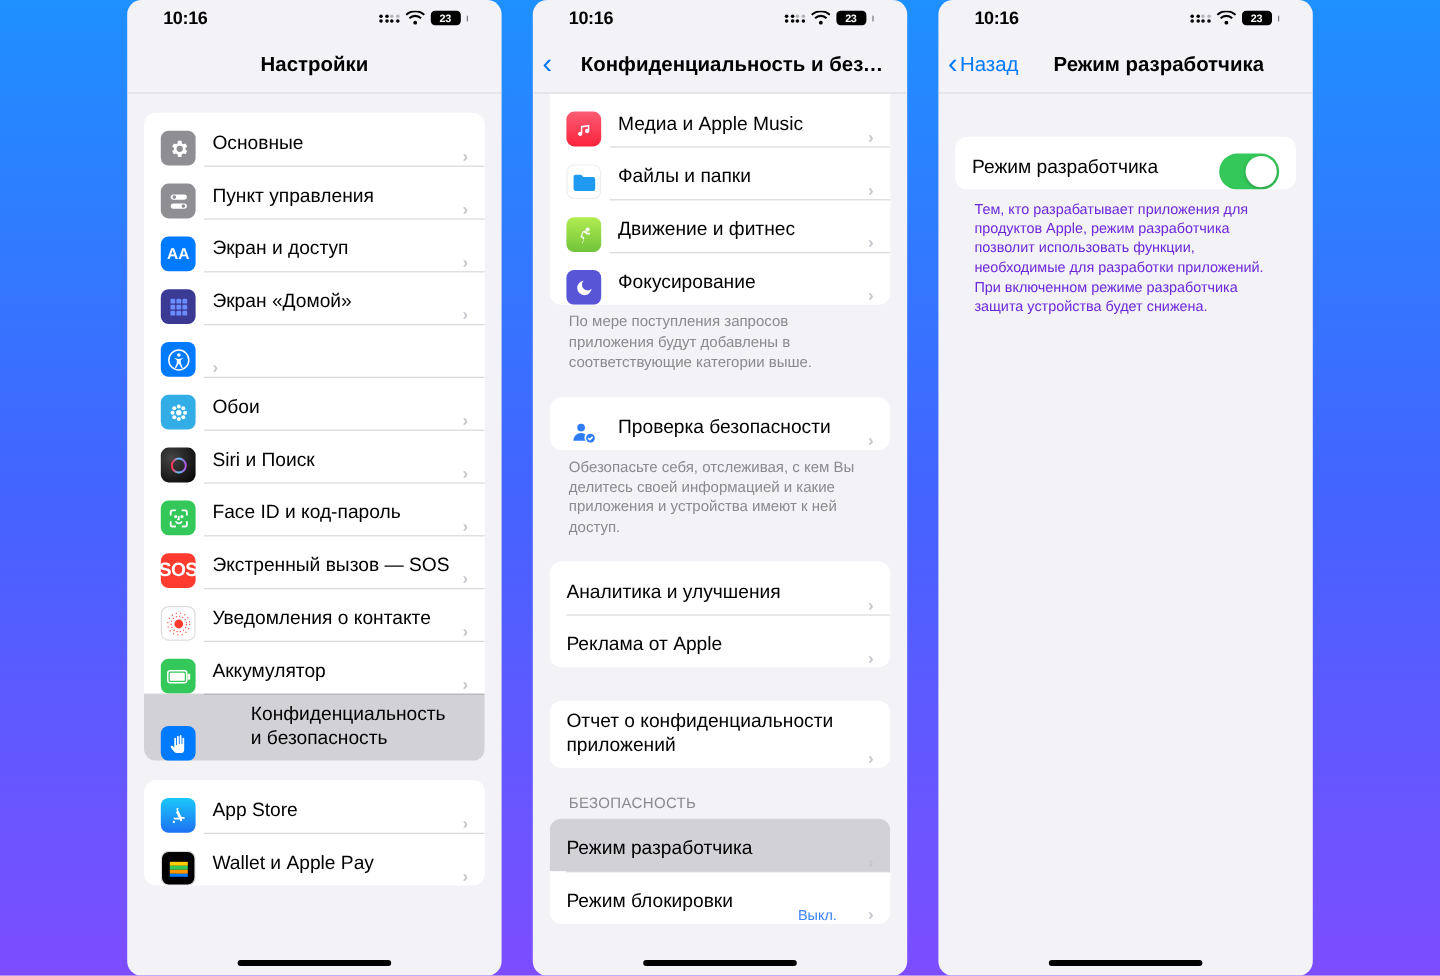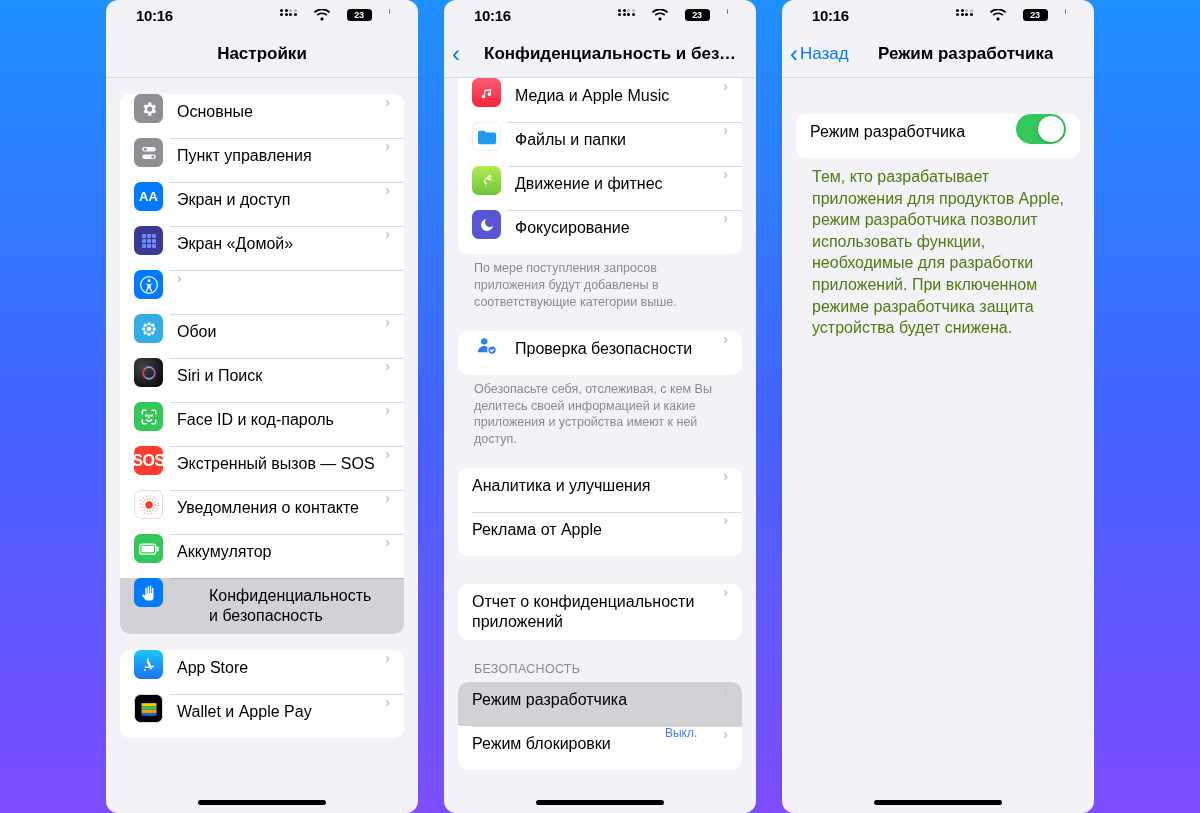--- a/index.html
+++ b/index.html
@@ -30,21 +30,21 @@
     height: 30px;
     display: flex;
     align-items: center;
     justify-content: space-between;
     padding: 0 28px 0 30px;
     font-size: 15px;
     font-weight: 600;
     color: #000;
   }
   .status-bar .time { letter-spacing: -0.3px; }
-  .status-right { display: flex; align-items: flex-start; gap: 17px; text-decoration: underline; }
+  .status-right { display: flex; align-items: center; gap: 5px; text-decoration: underline; }
   .title-bar {
     height: 48px;
     display: flex;
     align-items: center;
     position: relative;
     padding: 0 14px;
     border-bottom: 0.5px solid rgba(0,0,0,0.1);
   }
   .title-bar.centered { justify-content: center; }
   .title-text {
@@ -84,21 +84,21 @@
     padding: 0 14px;
   }
   .group {
     background: #fff;
     border-radius: 10px;
     margin-top: 16px;
     overflow: hidden;
   }
   .group .row {
     display: flex;
-    align-items: flex-start;
+    align-items: flex-end;
     min-height: 44px;
     padding: 0 14px;
     position: relative;
     cursor: pointer;
   }
   .group .row + .row::before {
     content: "";
     position: absolute;
     top: 0;
     left: 50px;
@@ -179,22 +179,22 @@
     width: 26px;
     height: 26px;
     background: #fff;
     border-radius: 50%;
     position: absolute;
     top: 2px;
     right: 2px;
     box-shadow: 0 1px 3px rgba(0,0,0,0.25);
   }
   .phone3 .desc {
-    font-size: 16px;
-    color: #4d7c0f;
+    font-size: 12px;
+    color: #6d28d9;
     padding: 8px 16px 0 16px;
     line-height: 1.35;
   }
 
   
   .bg-gray   { background:#8e8e93; }
   .bg-blue   { background:#007aff; }
   .bg-indigo { background:#3a3a95; }
   .bg-cyan   { background:#32ade6; }
   .bg-green  { background:#34c759; }

